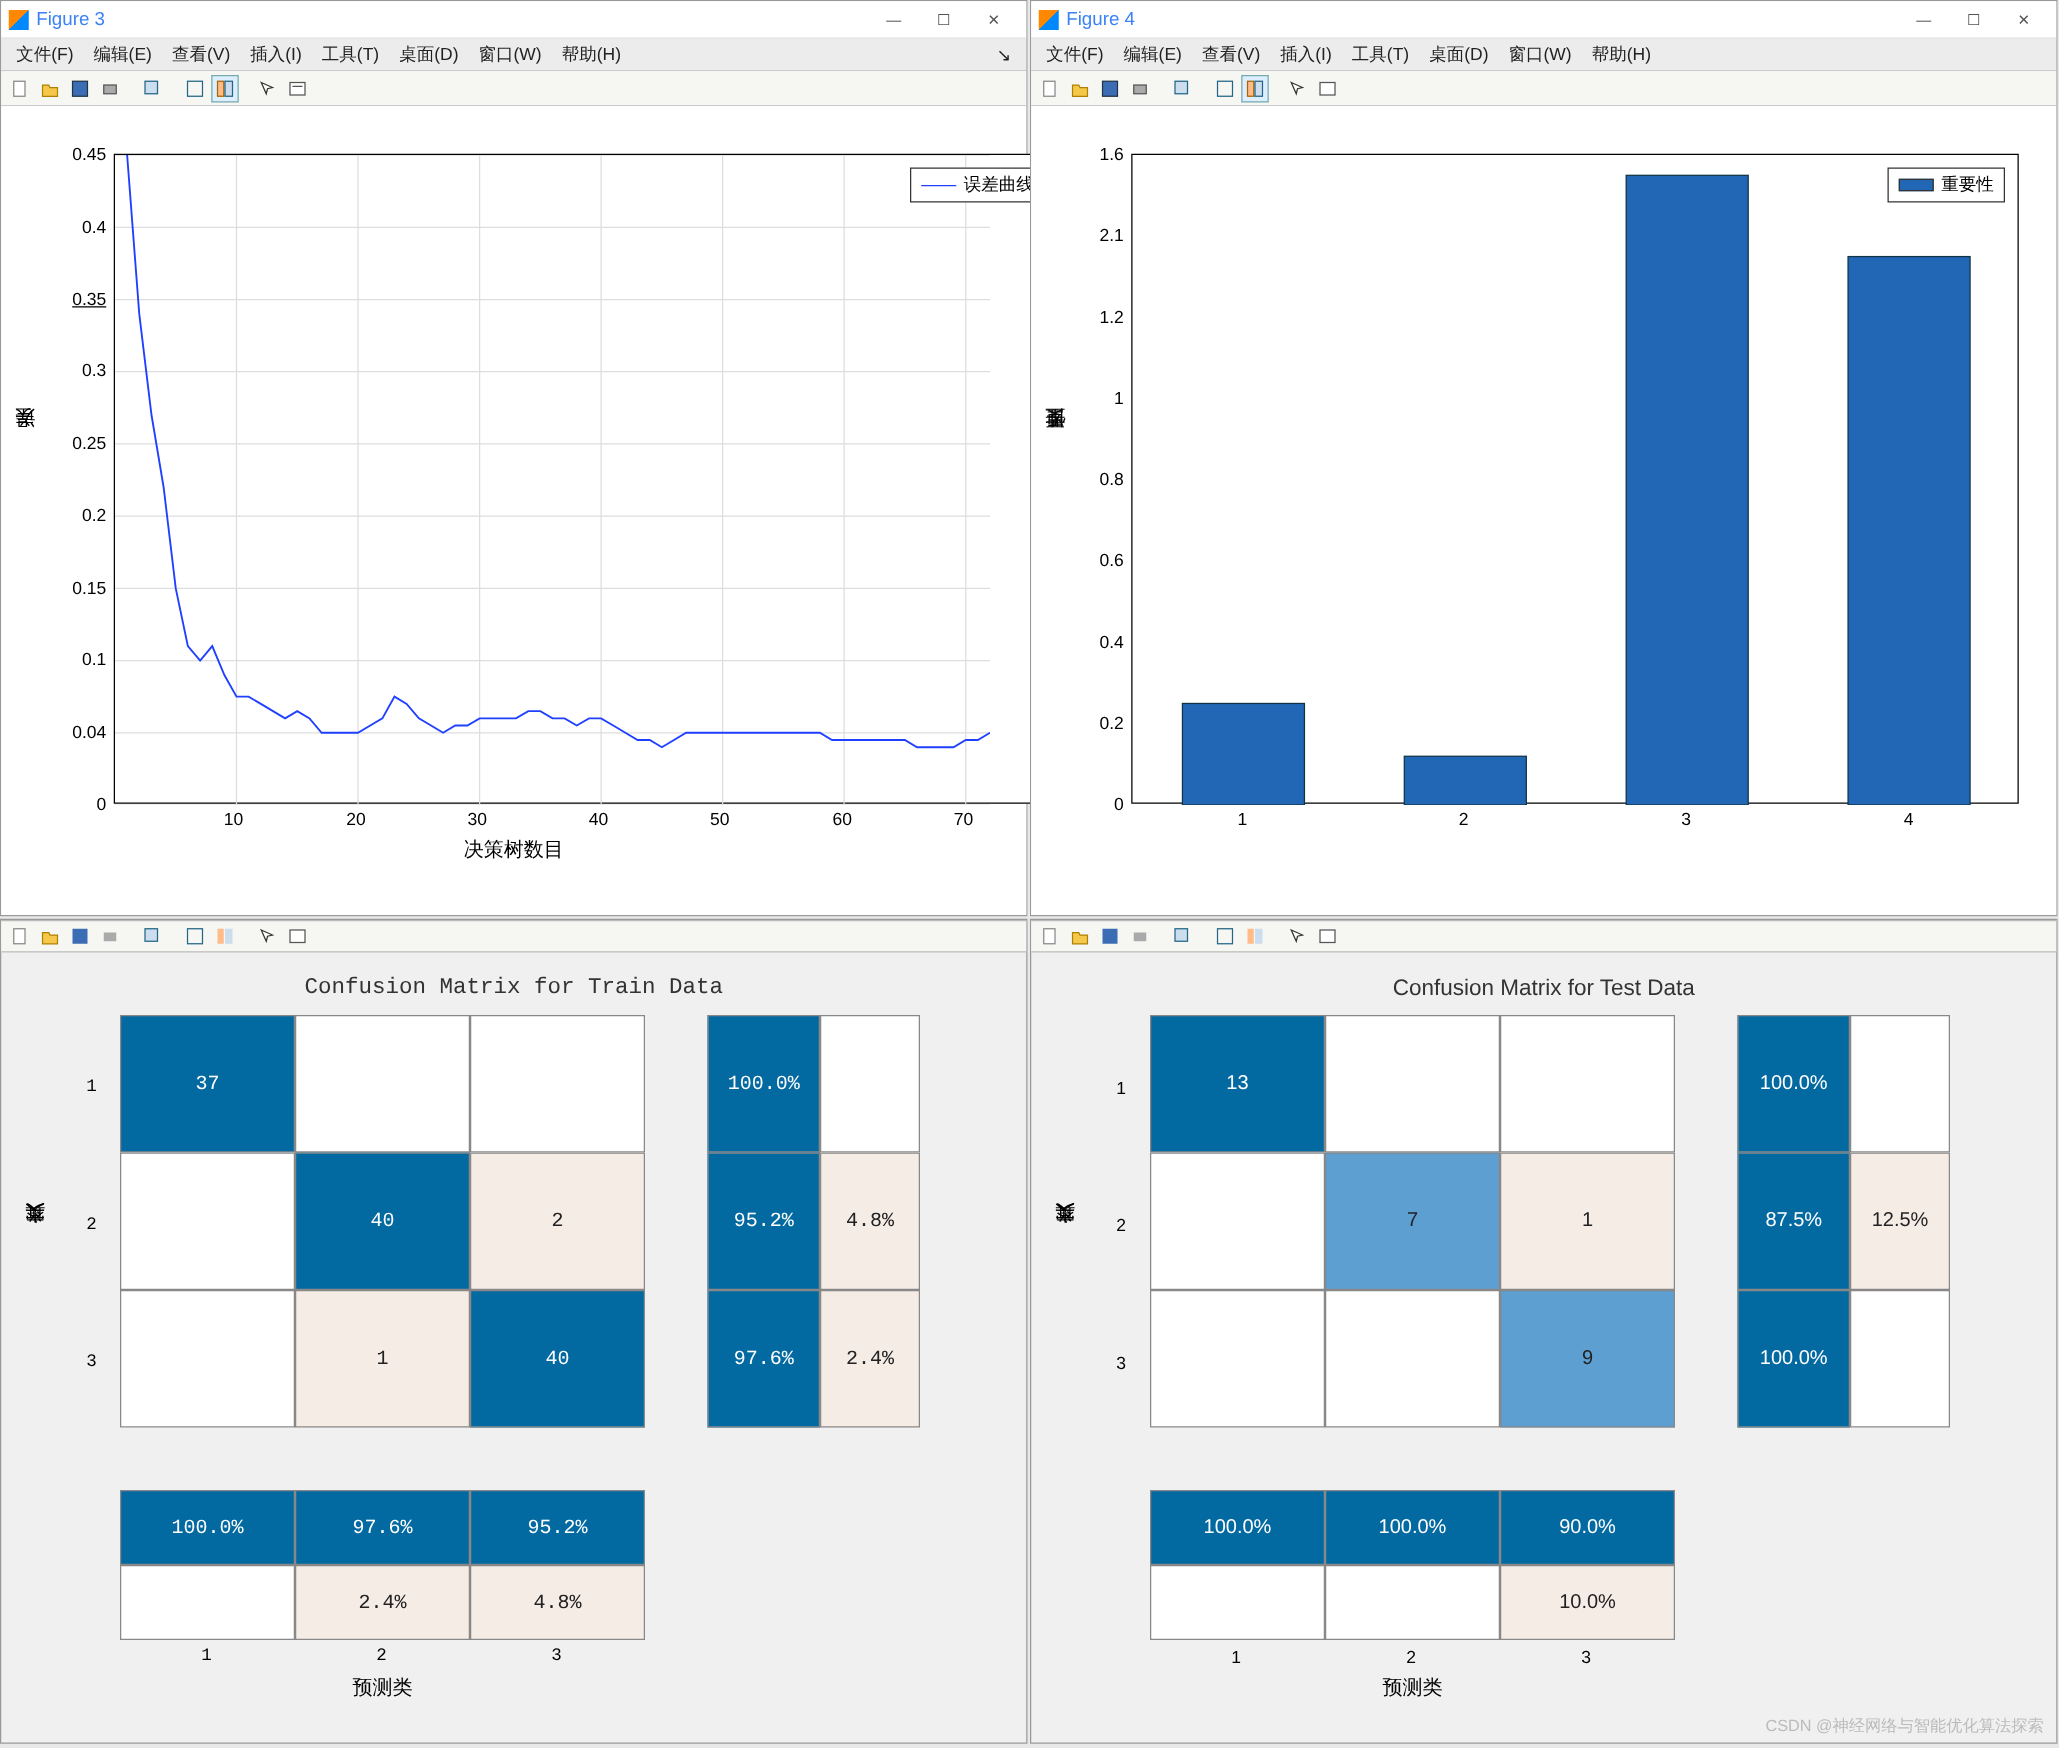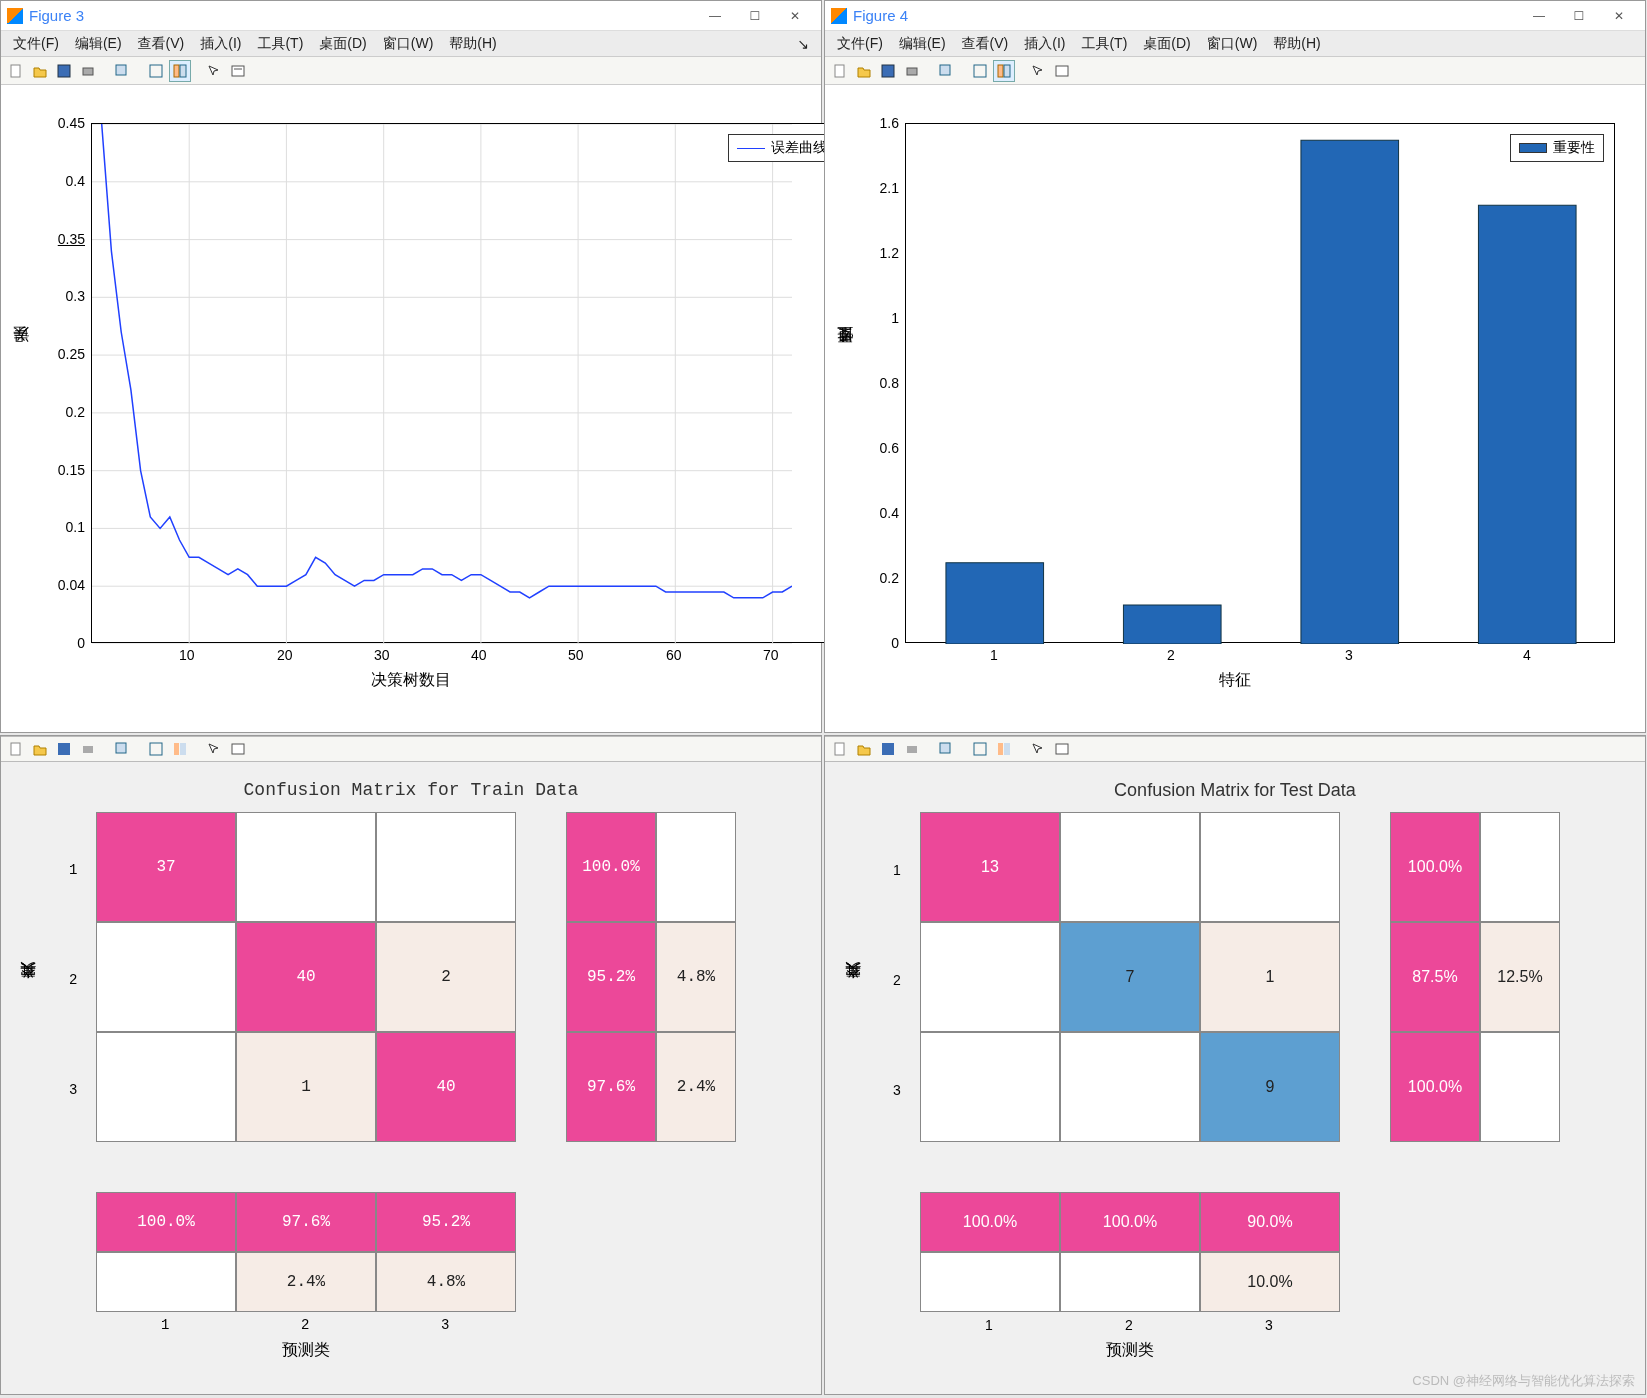--- a/index.html
+++ b/index.html
@@ -83,21 +83,21 @@
   .legline { width:28px; height:0; border-top:1.5px solid #2040ff; }
   .ylabel { position:absolute; writing-mode:vertical-rl; transform:rotate(180deg); font-size:16px; }
   .xlabel { position:absolute; font-size:16px; width:100%; text-align:center; }
   .cm-title { text-align:center; font-size:18px; color:#333; }
   .cm-grid { display:grid; }
   .cm-cell {
     border:1px solid #888;
     display:flex; align-items:center; justify-content:center;
     font-size:16px;
   }
-  .c-blue { background:#ec4899; color:#fff; }
+  .c-blue { background:#0369a1; color:#fff; }
   .c-mid  { background:#5d9fd1; color:#222; }
   .c-lite { background:#f6ece6; color:#222; }
   .c-white{ background:#fff; color:#222; }
   .cm-axis-lbl { font-size:14px; text-align:center; }
   .cm-ylabel { writing-mode:vertical-rl; transform:rotate(180deg); font-size:16px; }
   .small-toolbar {
     height: 26px;
     background: #f6f6f3;
     border-top:1px solid #bbb;
     border-bottom:1px solid #bbb;
@@ -329,21 +329,20 @@
     <div style="position:absolute;left:44px;top:290px;width:30px;text-align:right;font-size:14px;">0.8</div>
     <div style="position:absolute;left:44px;top:355px;width:30px;text-align:right;font-size:14px;">0.6</div>
     <div style="position:absolute;left:44px;top:420px;width:30px;text-align:right;font-size:14px;">0.4</div>
     <div style="position:absolute;left:44px;top:485px;width:30px;text-align:right;font-size:14px;">0.2</div>
     <div style="position:absolute;left:44px;top:550px;width:30px;text-align:right;font-size:14px;">0</div>
 
     <div style="position:absolute;left:165px;top:562px;font-size:14px;">1</div>
     <div style="position:absolute;left:342px;top:562px;font-size:14px;">2</div>
     <div style="position:absolute;left:520px;top:562px;font-size:14px;">3</div>
     <div style="position:absolute;left:698px;top:562px;font-size:14px;">4</div>
-    <div class="xlabel" style="left:0;top:585px;">特征</div>
   </div>
 </div>
 
 <div class="figwin" style="left:0;top:735px;width:822px;height:660px;background:#f0f0f0;">
   <div class="small-toolbar">
     <div class="tbtn">
         <svg class="icon">
           <rect x="2" y="1" width="9" height="12" fill="#fff" stroke="#888"></rect>
         </svg>
       </div>

